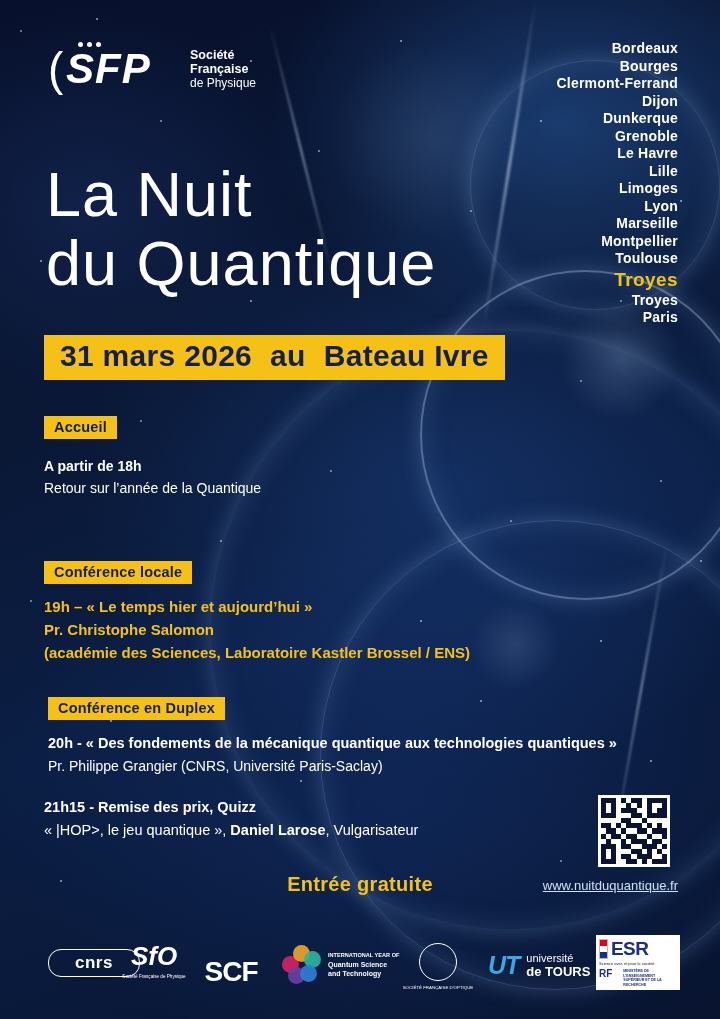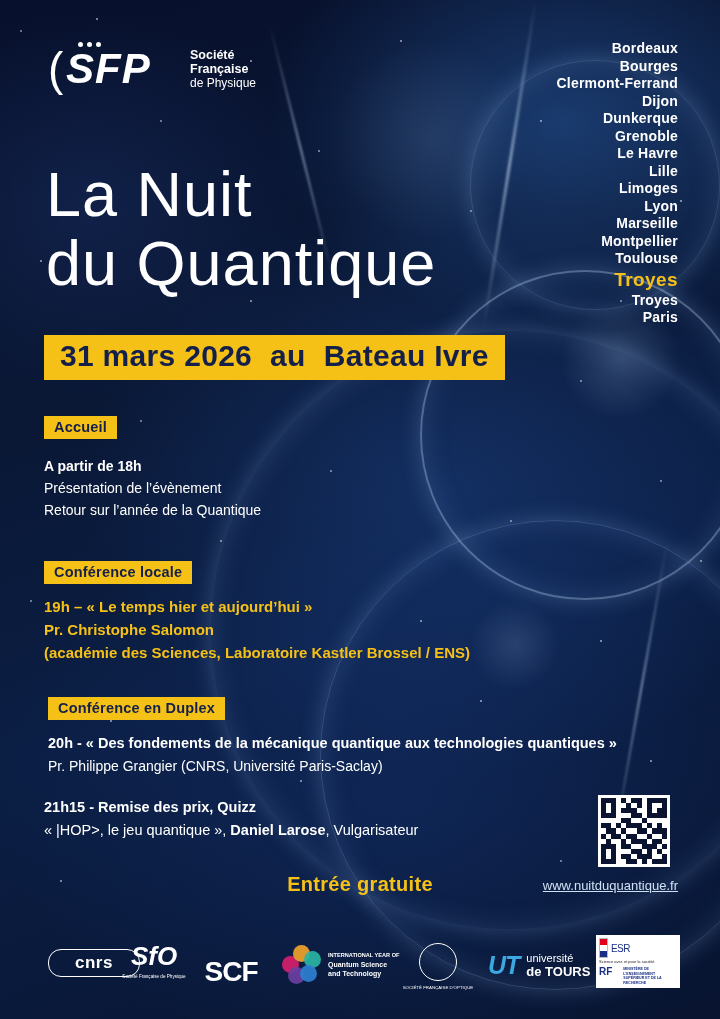--- a/index.html
+++ b/index.html
@@ -169,21 +169,21 @@
     margin: 0 auto; position: relative;
   }
   .f-sft .cap { font-size: 4.4px; line-height: 6px; margin-top: 4px; }
   .f-tours { left: 488px; top: 20px; display: flex; align-items: center; gap: 7px; }
   .f-tours .u { font-size: 25px; font-weight: bold; font-style: italic; color: #3ca7e0; letter-spacing: -1px; }
   .f-tours .t { text-align: left; font-size: 11px; line-height: 13px; }
   .f-tours .t b { font-size: 13px; }
   .f-esr { left: 596px; top: 4px; width: 84px; background: #fff; color: #000; padding: 3px; }
   .f-esr .top { display: flex; align-items: center; gap: 3px; }
   .f-esr .flag { width: 9px; height: 20px; background: linear-gradient(to bottom,#e2001a 0,#e2001a 33%,#fff 33%,#fff 66%,#1a2f87 66%); border: .5px solid #bbb; }
-  .f-esr .tname { font-size: 10px; font-weight: normal; color: #1a2f87; letter-spacing: -.6px; }
+  .f-esr .tname { font-size: 19px; font-weight: bold; color: #1a2f87; letter-spacing: -.6px; }
   .f-esr .sub { font-size: 4px; line-height: 5px; text-align: left; margin-top: 1px; color: #222; }
   .f-esr .rows { display: flex; gap: 11px; margin-top: 3px; align-items: flex-start; justify-content: center; }
   .f-esr .mar { font-size: 10px; font-weight: bold; color: #1a2f87; line-height: 10px; }
   .f-esr .mtxt { font-size: 3.6px; line-height: 4.6px; text-align: left; font-weight: bold; color: #1a2f87; }
 </style>
 </head>
 <body>
 
 <div id="poster">
 
@@ -274,21 +274,20 @@
 
   <div class="date-bar">
     <span>31 mars 2026</span>
     <span class="at">au</span>
     <span>Bateau Ivre</span>
   </div>
 
   <div class="chip accueil">Accueil</div>
   <div class="body-txt accueil-txt">
     <div class="b">A partir de 18h</div>
-    <div>Présentation de l’évènement</div>
     <div>Retour sur l’année de la Quantique</div>
   </div>
 
   <div class="chip locale">Conférence locale</div>
   <div class="body-txt locale-txt">
     <div>19h – « Le temps hier et aujourd’hui »</div>
     <div class="l2">Pr. Christophe Salomon</div>
     <div class="l3">(académie des Sciences, Laboratoire Kastler Brossel / ENS)</div>
   </div>
 

